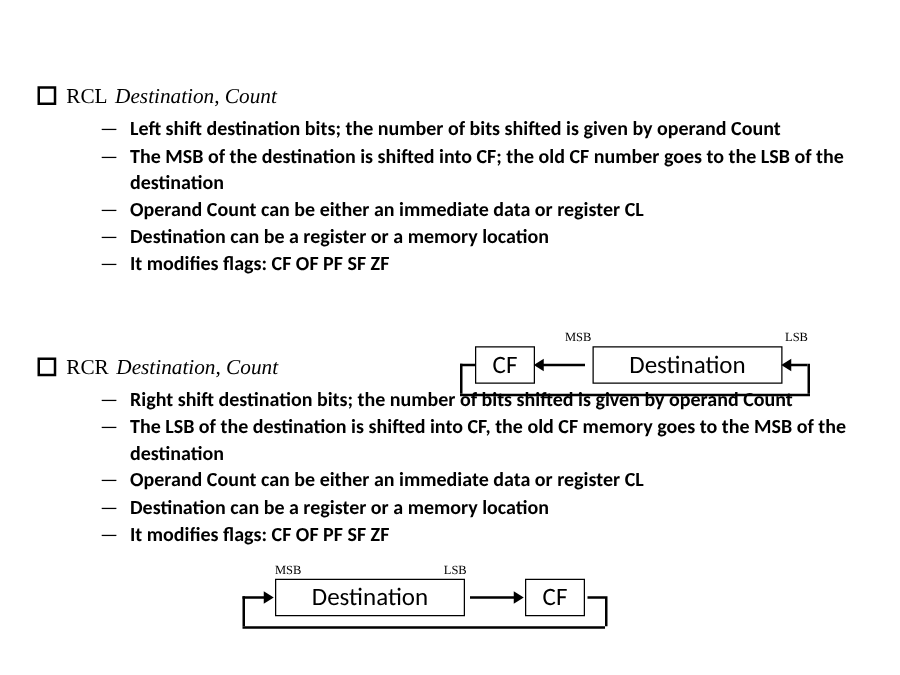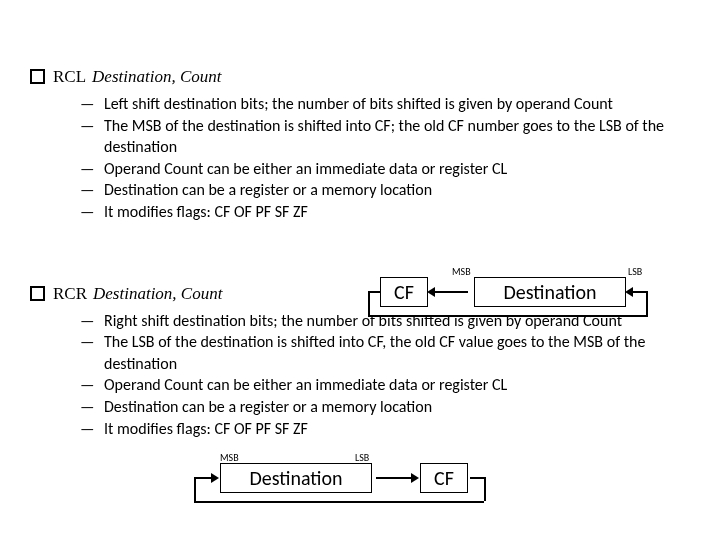--- a/index.html
+++ b/index.html
@@ -56,36 +56,38 @@
   }
   .dash-row {
     display: flex;
   }
   .dash {
     width: 24px;
     flex-shrink: 0;
   }
   .dash-text {
     flex: 1;
+    font-weight: bold;
   }
   .diagram {
     position: absolute;
   }
   .box {
     position: absolute;
     border: 1.5px solid #000;
     font-size: 20px;
     display: flex;
     align-items: center;
     justify-content: center;
     background: #fff;
   }
   .lbl {
     position: absolute;
     font-size: 10px;
+    font-family: Liberation Serif, serif;
   }
   .line {
     position: absolute;
     background: #000;
   }
   .arrow-r::after {
     content: '';
     position: absolute;
     right: -7px;
     top: -4px;
@@ -144,21 +146,21 @@
       <span class="mnemonic">RCR</span>
       <span class="args">Destination, Count</span>
     </div>
     <div class="dash-list">
       <div class="dash-row">
           <div class="dash">—</div>
           <div class="dash-text">Right shift destination bits; the number of bits shifted is given by operand Count</div>
         </div>
       <div class="dash-row">
           <div class="dash">—</div>
-          <div class="dash-text">The LSB of the destination is shifted into CF,  the old CF value goes to the MSB of the destination</div>
+          <div class="dash-text">The LSB of the destination is shifted into CF,  the old CF memory goes to the MSB of the destination</div>
         </div>
       <div class="dash-row">
           <div class="dash">—</div>
           <div class="dash-text">Operand Count can be either an immediate data or register CL</div>
         </div>
       <div class="dash-row">
           <div class="dash">—</div>
           <div class="dash-text">Destination can be a register or a memory location</div>
         </div>
       <div class="dash-row">

